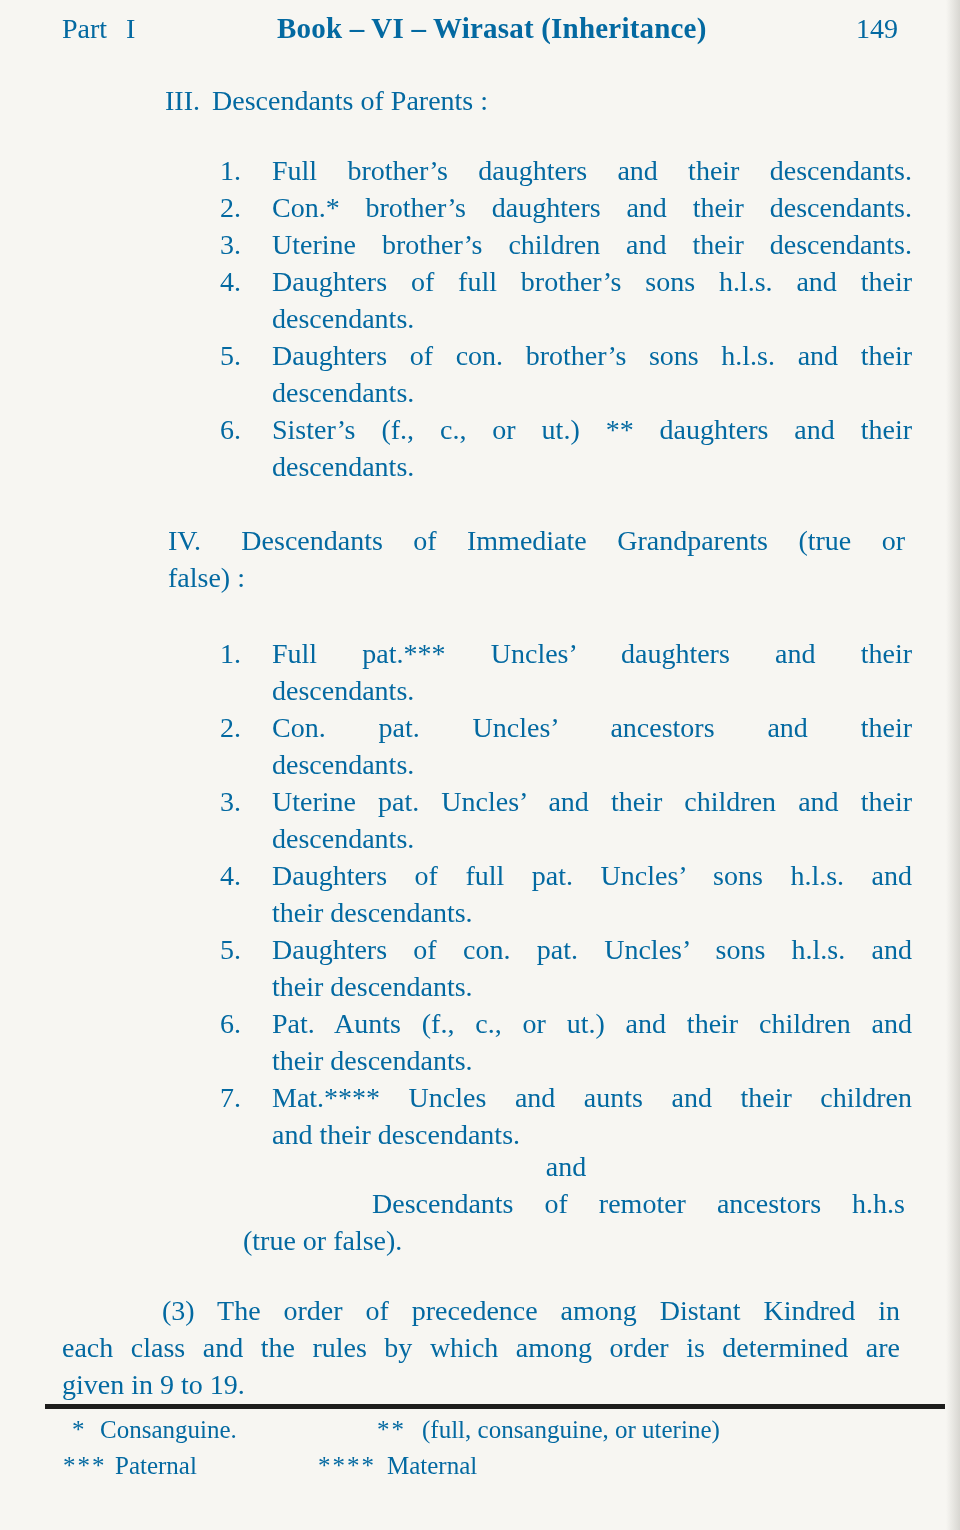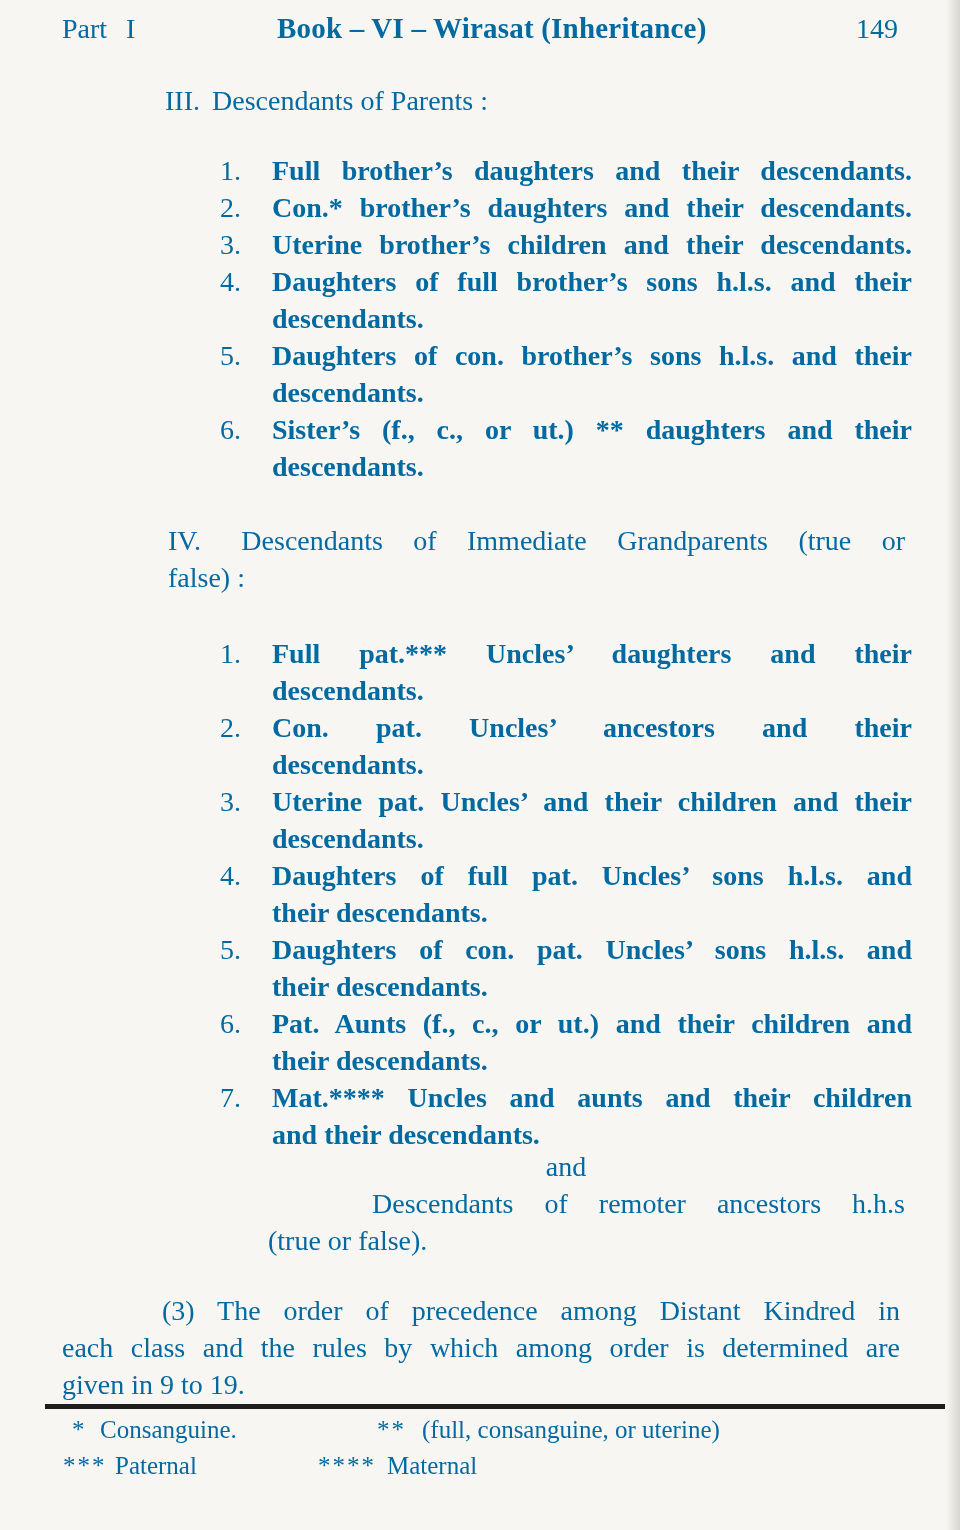--- a/index.html
+++ b/index.html
@@ -31,29 +31,29 @@
   .line{min-height:37px;}
 
   .s3h{position:absolute;top:82px;left:165px;}
   .s3h .ttl{margin-left:12px;}
 
   .list{position:absolute;left:220px;width:692px;}
   .s3list{top:152px;}
   .s4list{top:635px;}
   .item{display:flex;}
   .inum{flex:0 0 52px;}
-  .itxt{width:640px;font-weight:bold;}
+  .itxt{width:640px;}
 
   .s4h{position:absolute;top:522px;left:168px;width:737px;}
   .s4h .numeral{margin-right:10px;}
 
   .tail{position:absolute;top:1148px;left:220px;width:692px;}
   .tail .and{text-align:center;}
   .tail .remoter{margin-left:152px;width:533px;}
-  .tail .tf{margin-left:48px;}
+  .tail .tf{margin-left:23px;}
 
   .para3{position:absolute;top:1292px;left:62px;width:838px;}
   .para3 .first{text-indent:100px;}
 
   .rule{position:absolute;top:1404px;left:45px;width:900px;height:5px;background:#1d1d1c;}
 
   .fnotes{position:absolute;top:1412px;left:0;width:100%;font-size:25px;line-height:36px;}
   .fnrow{position:relative;height:36px;}
   .fnrow span{position:absolute;top:0;white-space:nowrap;}
   .m{letter-spacing:2px;}

